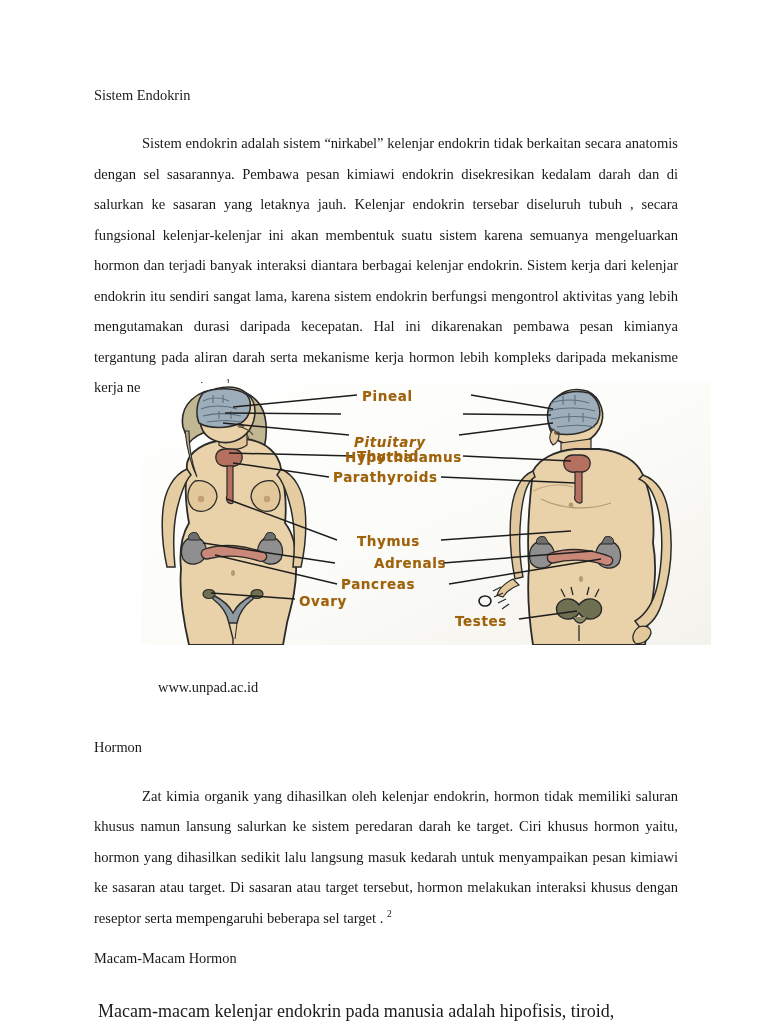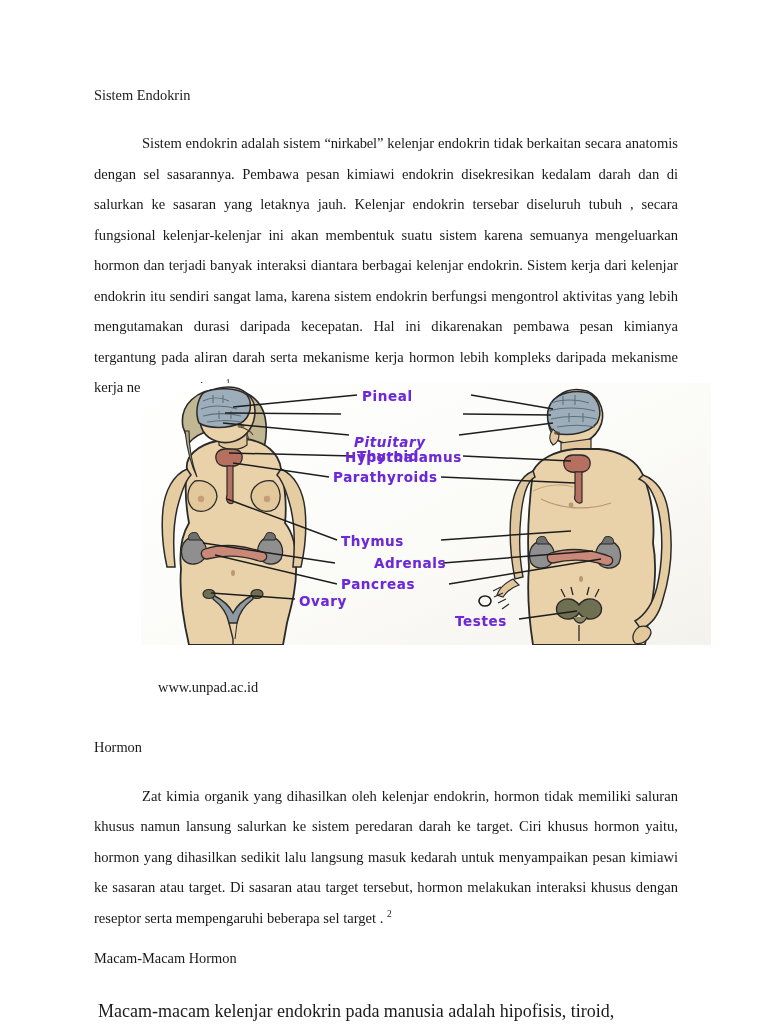--- a/index.html
+++ b/index.html
@@ -72,32 +72,32 @@
   .fig-canvas{
     position:absolute;
     left:0;top:0;width:570px;height:262px;
   }
   .fig-canvas svg{display:block;width:570px;height:262px;}
 
   .fig-label{
     position:absolute;
     font-family:"DejaVu Sans","Liberation Sans",sans-serif;
     font-weight:bold;
-    color:#6d28d9;
+    color:#a16207;
     font-size:13.5px;
     letter-spacing:0.6px;
     white-space:nowrap;
     text-shadow:0 0 1px rgba(120,120,120,0.35);
   }
   .lbl-pineal{left:221px;top:5px;}
   .lbl-hypo{left:204px;top:23px;margin-top:43px;}
   .lbl-pit{left:213px;top:51px;font-style:italic;}
   .lbl-thy{left:216px;top:65px;}
   .lbl-para{left:192px;top:86px;}
-  .lbl-thymus{left:200px;top:150px;}
+  .lbl-thymus{left:216px;top:150px;}
   .lbl-adren{left:198px;top:172px;margin-left:35px;}
   .lbl-pancr{left:200px;top:193px;}
   .lbl-ovary{left:158px;top:210px;}
   .lbl-testes{left:314px;top:230px;}
 </style>
 </head>
 <body>
 
 <div class="page">
 

